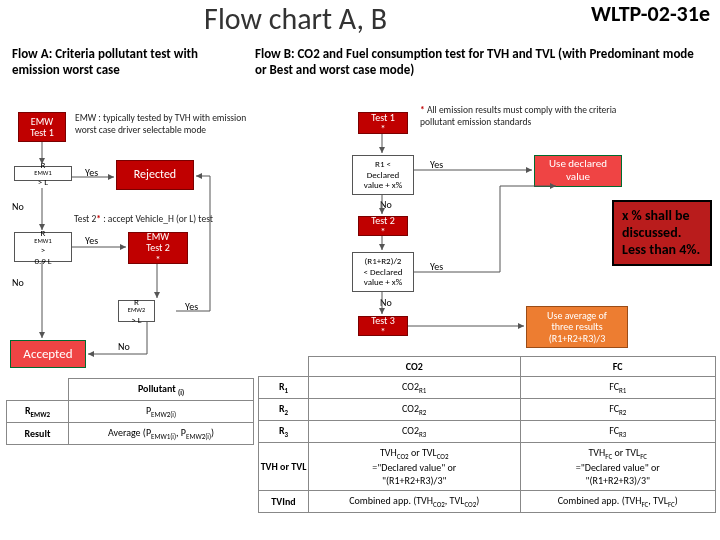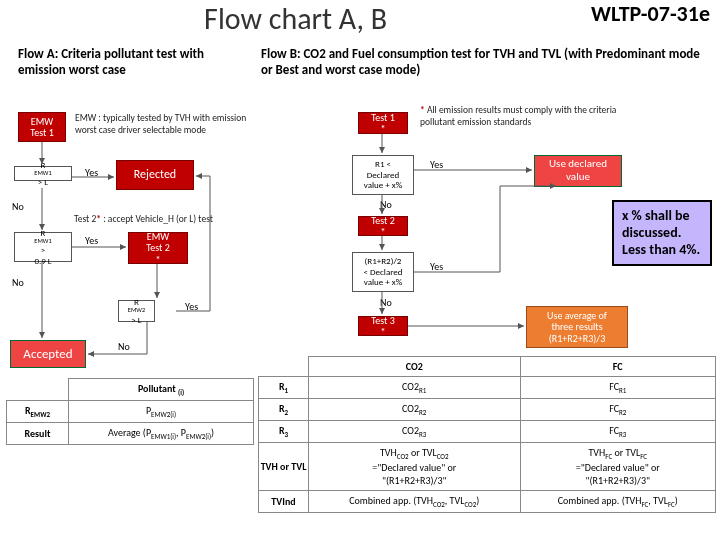--- a/index.html
+++ b/index.html
@@ -1,42 +1,42 @@
 <!DOCTYPE html>
 <html><head>
 <meta charset="utf-8">
 <style>
 * { margin:0; padding:0; box-sizing:border-box; }
 body { font-family:Calibri,Arial,sans-serif; width:720px; height:540px; background:#fff; position:relative; overflow:hidden; }
 .header { display:flex; align-items:flex-start; height:46px; }
 .title { flex:1; text-align:center; font-size:30px; color:#333; }
 .docid { font-size:22px; font-weight:bold; padding-right:10px; }
-.subs { display:flex; padding:0 18px; gap:8px; }
+.subs { display:flex; padding:0 12px; gap:8px; }
 .subA { width:235px; font-size:13px; font-weight:bold; line-height:1.2; }
 .subB { flex:1; font-size:13px; font-weight:bold; line-height:1.2; }
 .abs { position:absolute; }
 .box { border:1px solid #555; text-align:center; font-size:10px; line-height:1.15; display:flex; flex-direction:column; justify-content:center; align-items:center; }
 .red { background:#c00000; color:#fff; border-color:#7a0000; }
 .green { background:#ef4444; color:#fff; border-color:#006b30; }
 .orange { background:#ed7d31; color:#fff; border-color:#9a4c17; }
 .note { font-size:9.5px; color:#222; }
 .star { color:#c00000; font-weight:bold; }
 .lbl { font-size:10px; }
 table { border-collapse:collapse; width:100%; font-size:10px; }
 th,td { border:1px solid #888; padding:3px 0; text-align:center; vertical-align:middle; }
 sub { font-size:0.7em; }
-.callout { border:2px solid #000; background:#c4b5fd; font-size:14px; font-weight:bold; padding:6px 8px; line-height:1.2; }
+.callout { border:2px solid #000; background:#b91c1c; font-size:14px; font-weight:bold; padding:6px 8px; line-height:1.2; }
 svg.arrows { position:absolute; top:0; left:0; pointer-events:none; }
 </style>
 </head>
 <body>
 
 <div class="header">
   <div class="title">Flow chart A, B</div>
-  <div class="docid">WLTP-07-31e</div>
+  <div class="docid">WLTP-02-31e</div>
 </div>
 
 <div class="subs">
   <div class="subA">Flow A: Criteria pollutant test with emission worst case</div>
   <div class="subB">Flow B: CO2 and Fuel consumption test for TVH and TVL (with Predominant mode or Best and worst case mode)</div>
 </div>
 
 <div class="abs box red" style="left:18px;top:112px;width:48px;height:30px;white-space:pre-line">EMW
 Test 1</div>
 <div class="abs note" style="left:75px;top:112px;width:175px">EMW : typically tested by TVH with emission worst case driver selectable mode</div>

